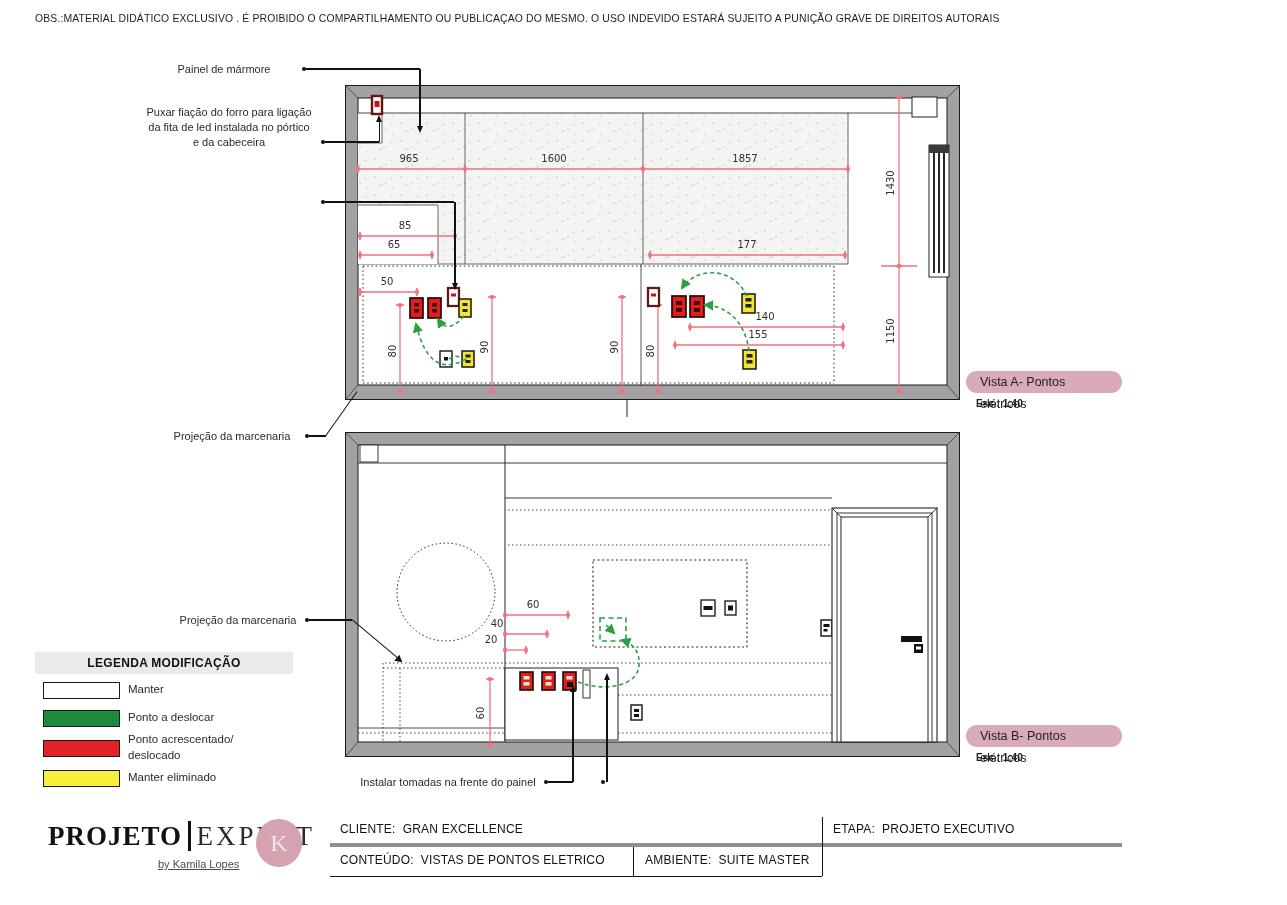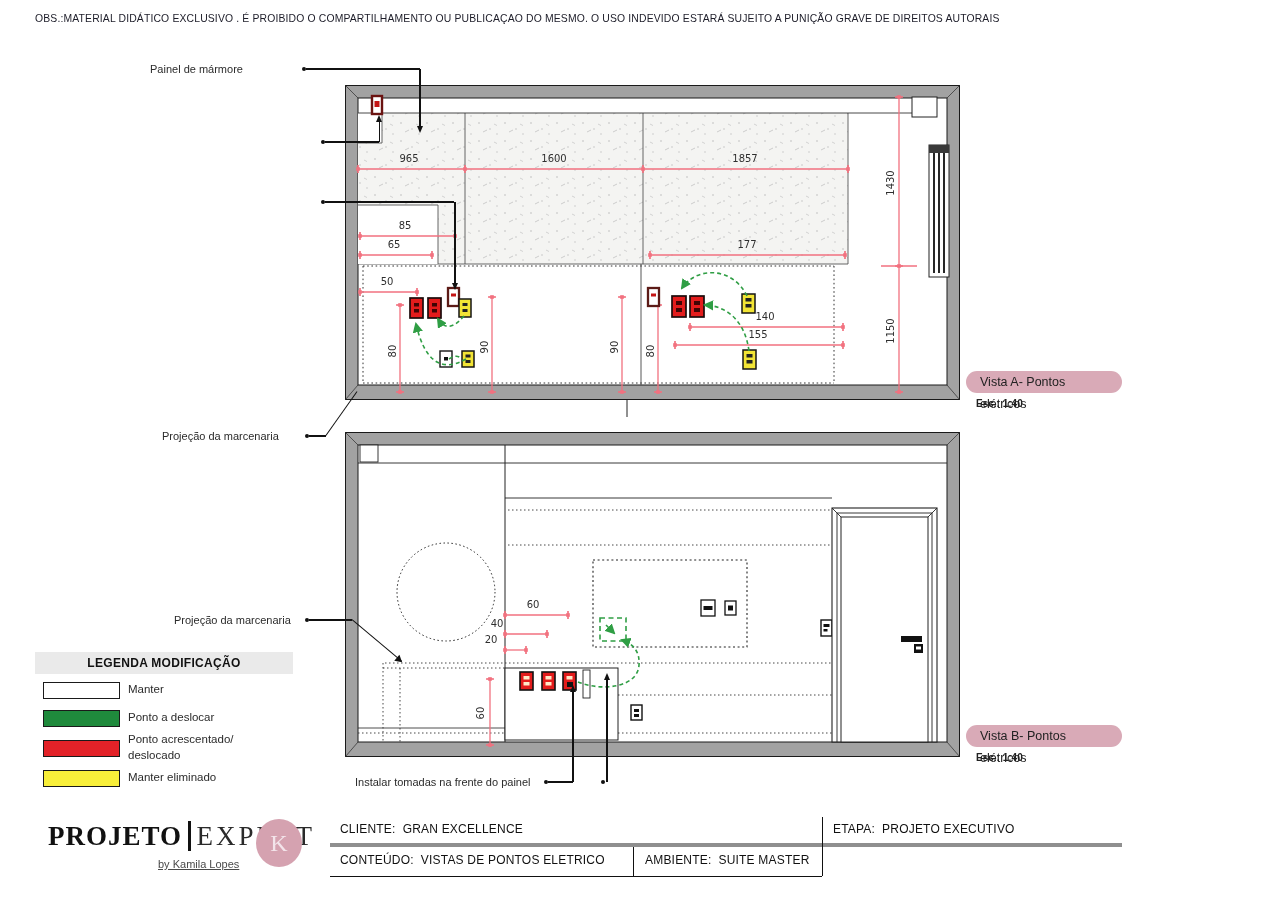--- a/index.html
+++ b/index.html
@@ -1,20 +1,20 @@
 <!DOCTYPE html>
 <html><head>
 <meta charset="utf-8">
 <style>
   html,body{margin:0;padding:0;background:#fff;}
   #sheet{position:relative;width:1122px;height:905px;background:#fff;overflow:hidden;
          font-family:"Liberation Sans",sans-serif;color:#222;}
   .abs{position:absolute;}
   .ann{position:absolute;font-size:11px;color:#2b2b2b;line-height:15px;}
-  .r{text-align:left;}
+  .r{text-align:center;}
   .dot{position:absolute;width:4px;height:4px;background:#111;border-radius:50%;}
   .hl{position:absolute;height:1.2px;background:#111;}
   .vl{position:absolute;width:1.2px;background:#111;}
   .diag{position:absolute;height:1.2px;background:#111;transform-origin:0 50%;}
   .arrd{position:absolute;width:0;height:0;border-left:3.5px solid transparent;border-right:3.5px solid transparent;border-top:7px solid #111;}
   .arru{position:absolute;width:0;height:0;border-left:3.5px solid transparent;border-right:3.5px solid transparent;border-bottom:7px solid #111;}
   .arrdr{position:absolute;width:0;height:0;border-top:4px solid transparent;border-bottom:4px solid transparent;border-left:7px solid #111;transform:rotate(40deg);}
   .badge{position:absolute;background:#d9aab7;border-radius:11px;height:22px;line-height:22px;
          padding:0 14px;font-size:12.5px;color:#222;}
   .esc{position:absolute;font-size:10px;font-weight:600;color:#222;}
@@ -305,20 +305,25 @@
       <text x="139" y="283" transform="rotate(-90 139 283)">60</text>
     </g>
   </svg>
 
   <div class="ann r" style="left:150px;top:62px;width:148px">Painel de mármore</div>
   <span class="dot" style="left:302px;top:67px"></span>
   <span class="hl" style="left:306px;top:68.4px;width:114px"></span>
   <span class="vl" style="left:419.4px;top:69px;height:57px"></span>
   <span class="arrd" style="left:416.5px;top:126px"></span>
 
+  <div class="ann r" style="left:140px;top:105px;width:178px">
+    <div>Puxar fiação do forro para ligação</div>
+    <div>da fita de led instalada no pórtico</div>
+    <div>e  da cabeceira</div>
+  </div>
   <span class="dot" style="left:321px;top:140px"></span>
   <span class="hl" style="left:325px;top:141.4px;width:54px"></span>
   <span class="vl" style="left:378.6px;top:122px;height:20px"></span>
   <span class="arru" style="left:375.6px;top:115px"></span>
 
   <span class="dot" style="left:321px;top:200px"></span>
   <span class="hl" style="left:325px;top:201.4px;width:129px"></span>
   <span class="vl" style="left:454.4px;top:202px;height:81px"></span>
   <span class="arrd" style="left:451.5px;top:283px"></span>
 

